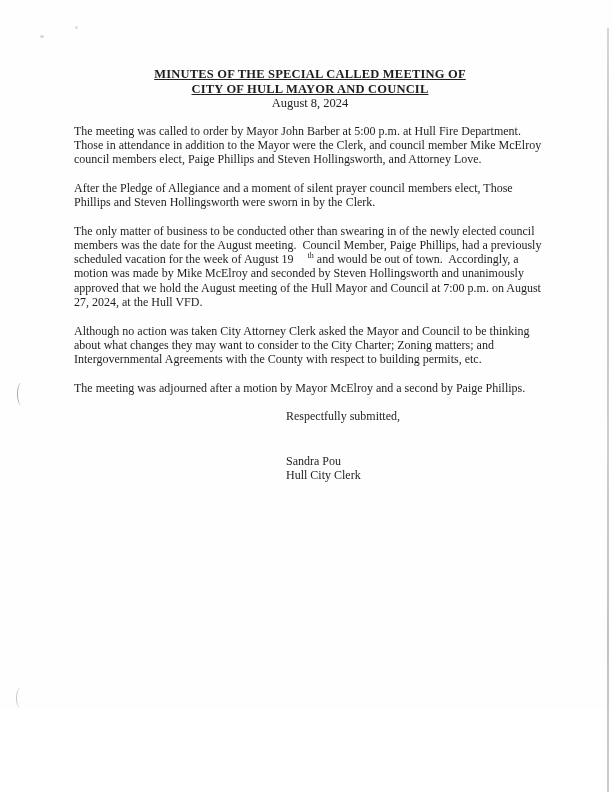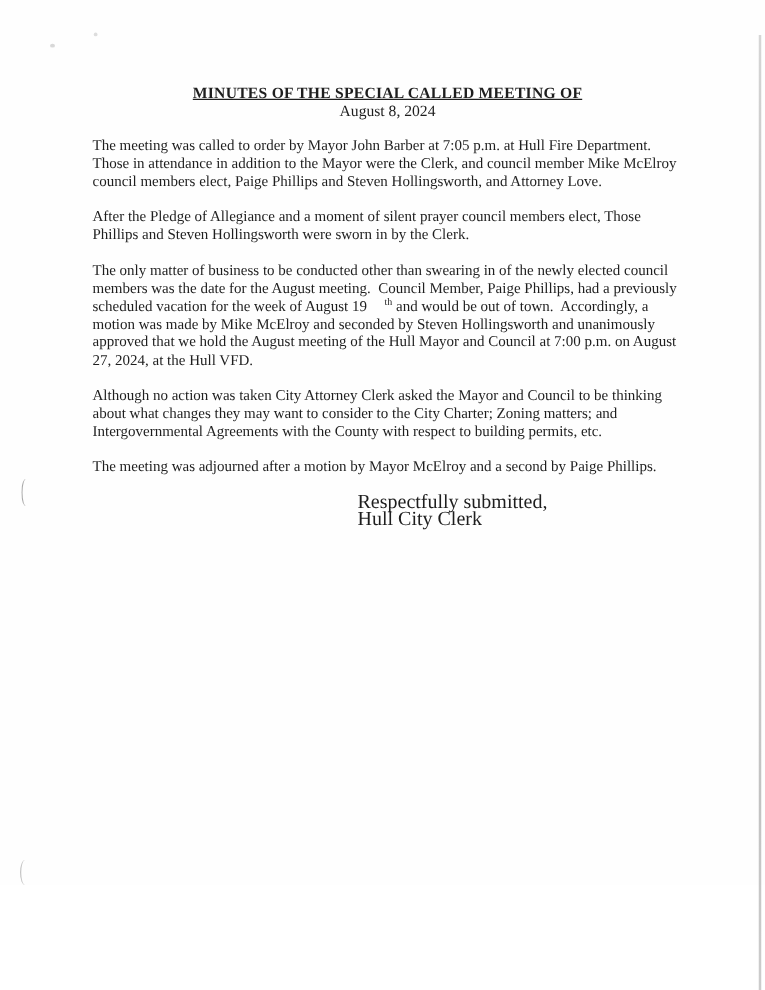--- a/index.html
+++ b/index.html
@@ -45,21 +45,21 @@
   }
   sup.ordinal {
     font-size: 8px;
     line-height: 0;
     vertical-align: super;
     padding-left: 14px;
   }
   .closing {
     margin-left: 212px;
     margin-top: 4px;
-    font-size: 16px;
+    font-size: 12px;
     line-height: 14.3px;
   }
   .signer-name {
     margin-top: 30px;
   }
   
   .scanner-edge {
     position: absolute;
     left: 607px; top: 28px;
     width: 2px; height: 764px;
@@ -89,30 +89,32 @@
   <div class="speck speck-1"></div>
   <div class="speck speck-2"></div>
   <div class="paren-mark paren-1"></div>
   <div class="paren-mark paren-2"></div>
   <div class="scanner-edge"></div>
 
   <div class="content">
 
     <div class="title-block">
       <div class="title-line">MINUTES OF THE SPECIAL CALLED MEETING OF</div>
+      <div class="title-line">CITY OF HULL MAYOR AND COUNCIL</div>
       <div class="date-line">August 8, 2024</div>
     </div>
 
     <div class="body-text">
-      <p>The meeting was called to order by Mayor John Barber at 7:05 p.m. at Hull Fire Department.  Those in attendance in addition to the Mayor were the Clerk, and council member Mike McElroy council members elect, Paige Phillips and Steven Hollingsworth, and Attorney Love.</p>
+      <p>The meeting was called to order by Mayor John Barber at 5:00 p.m. at Hull Fire Department.  Those in attendance in addition to the Mayor were the Clerk, and council member Mike McElroy council members elect, Paige Phillips and Steven Hollingsworth, and Attorney Love.</p>
       <p>After the Pledge of Allegiance and a moment of silent prayer council members elect, Those Phillips and Steven Hollingsworth were sworn in by the Clerk.</p>
       <p><span>The only matter of business to be conducted other than swearing in of the newly elected council members was the date for the August meeting.  Council Member, Paige Phillips, had a previously scheduled vacation for the week of August 19</span><sup class="ordinal">th</sup><span> and would be out of town.  Accordingly, a motion was made by Mike McElroy and seconded by Steven Hollingsworth and unanimously approved that we hold the August meeting of the Hull Mayor and Council at 7:00 p.m. on August 27, 2024, at the Hull VFD.</span></p>
       <p>Although no action was taken City Attorney Clerk asked the Mayor and Council to be thinking about what changes they may want to consider to the City Charter; Zoning matters; and Intergovernmental Agreements with the County with respect to building permits, etc.</p>
       <p>The meeting was adjourned after a motion by Mayor McElroy and a second by Paige Phillips.</p>
 
       <div class="closing">
         <div>Respectfully submitted,</div>
+        <div class="signer-name">Sandra Pou</div>
         <div>Hull City Clerk</div>
       </div>
     </div>
 
   </div>
 </div>
 
 </body></html>

